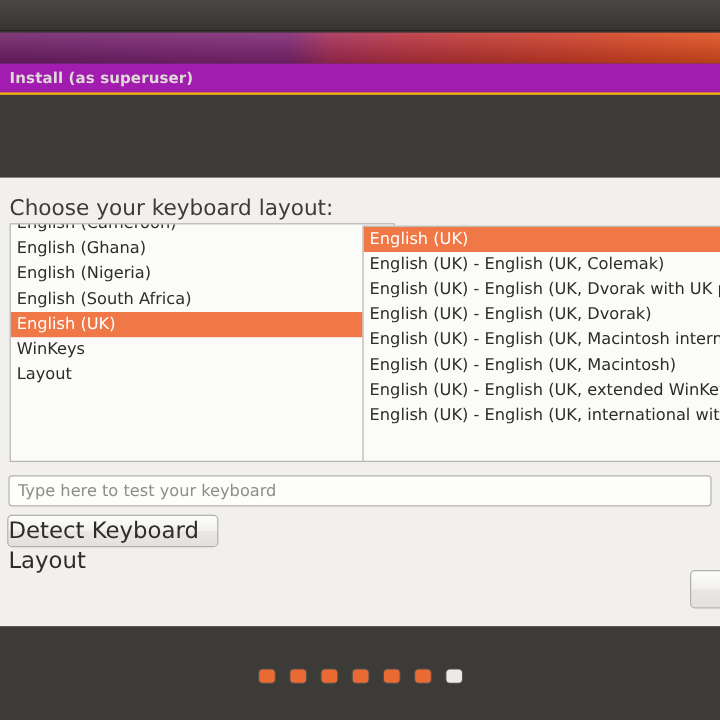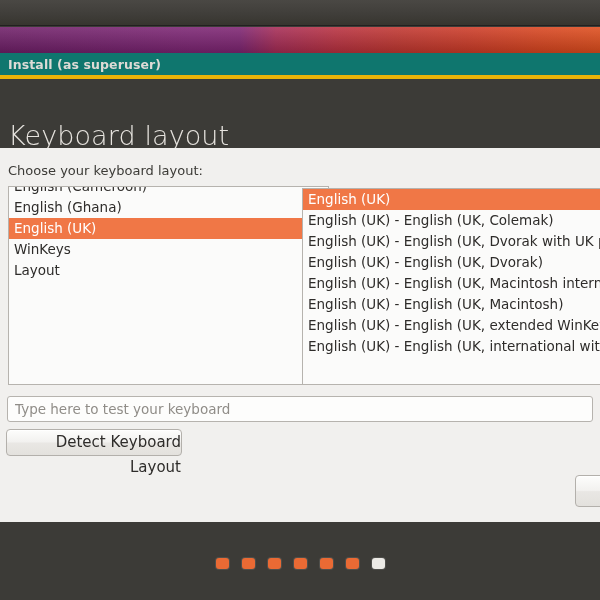--- a/index.html
+++ b/index.html
@@ -64,22 +64,22 @@
     position: absolute;
     left: 0; top: 0; right: 0; bottom: 0;
     background: linear-gradient(to bottom, rgba(255,255,255,0.12), rgba(0,0,0,0.18));
   }
 
   .titlebar {
     position: absolute;
     left: 0; top: 26px;
     width: 600px;
     height: 26px;
-    background: #0f766e;
-    border-bottom: 4px solid #eab308;
+    background: #a21caf;
+    border-bottom: 2px solid #eab308;
     box-sizing: border-box;
   }
   .titlebar-label {
     position: absolute;
     left: 8px;
     top: 4px;
     font-size: 12.5px;
     font-weight: bold;
     color: #dedbd6;
     letter-spacing: 0.1px;
@@ -110,21 +110,21 @@
     top: 121px;      
     width: 600px;
     height: 374px;   
     background: #f1f0ee;
   }
 
   .prompt-label {
     position: absolute;
     left: 8px;
     top: 15px;
-    font-size: 13px;
+    font-size: 18px;
     color: #3c3b37;
   }
 
   
   .listbox {
     position: absolute;
     background: #fbfbfa;
     border: 1px solid #b6b3ae;
     box-sizing: border-box;
     overflow: hidden;
@@ -185,23 +185,23 @@
   .test-input::placeholder { color: #908d88; opacity: 1; }
 
   
   .btn {
     position: absolute;
     box-sizing: border-box;
     background: linear-gradient(to bottom, #fdfdfc 0%, #f2f1ef 48%, #e9e7e4 52%, #e3e1dd 100%);
     border: 1px solid #b3b0ab;
     border-radius: 4px;
     font-family: "DejaVu Sans", "Liberation Sans", sans-serif;
-    font-size: 15px;
+    font-size: 19px;
     color: #2e2c2a;
-    text-align: right;
+    text-align: left;
     box-shadow: 0 1px 0 rgba(255,255,255,0.8) inset;
   }
   .btn.detect {
     left: 6px;
     top: 281px;   
     width: 176px;
     height: 27px;
     line-height: 25px;
   }
   .btn.nav-clipped {
@@ -249,32 +249,31 @@
   <div class="desktop-panel"></div>
 
   <div class="window">
 
     <div class="window-topstrip"></div>
 
     <div class="titlebar">
       <div class="titlebar-label">Install (as superuser)</div>
     </div>
 
-    <div class="page-heading-area">
-      <div class="page-heading">Keyboard layout</div>
-    </div>
 
     <div class="content">
 
       <div class="prompt-label">Choose your keyboard layout:</div>
 
       <div class="listbox left">
         <div class="list-inner left-inner" id="layout-list-inner">
             <div class="list-row">English (Cameroon)</div>
             <div class="list-row">English (Ghana)</div>
+            <div class="list-row">English (Nigeria)</div>
+            <div class="list-row">English (South Africa)</div>
             <div class="list-row selected">English (UK)</div>
             <div class="list-row">WinKeys</div>
             <div class="list-row">Layout</div>
           </div>
       </div>
 
       <div class="listbox right">
         <div class="list-inner right-inner" id="variant-list-inner">
             <div class="list-row selected">English (UK)</div>
             <div class="list-row">English (UK) - English (UK, Colemak)</div>

